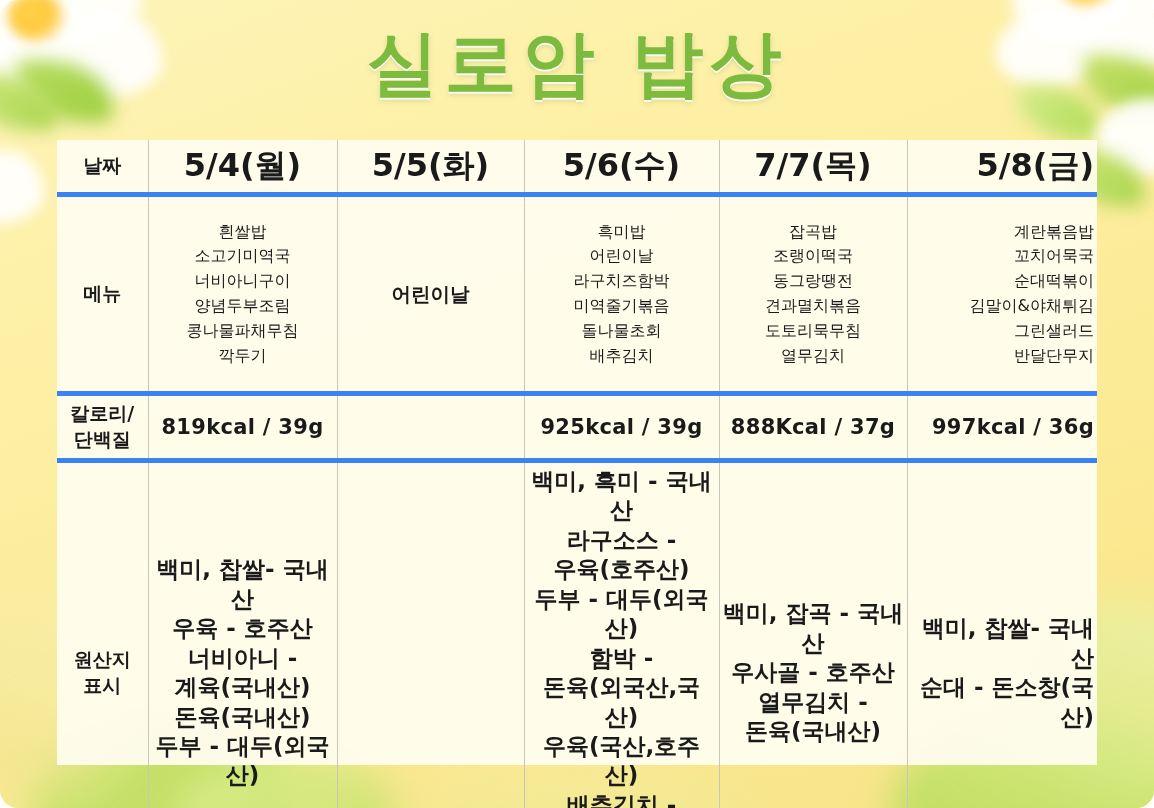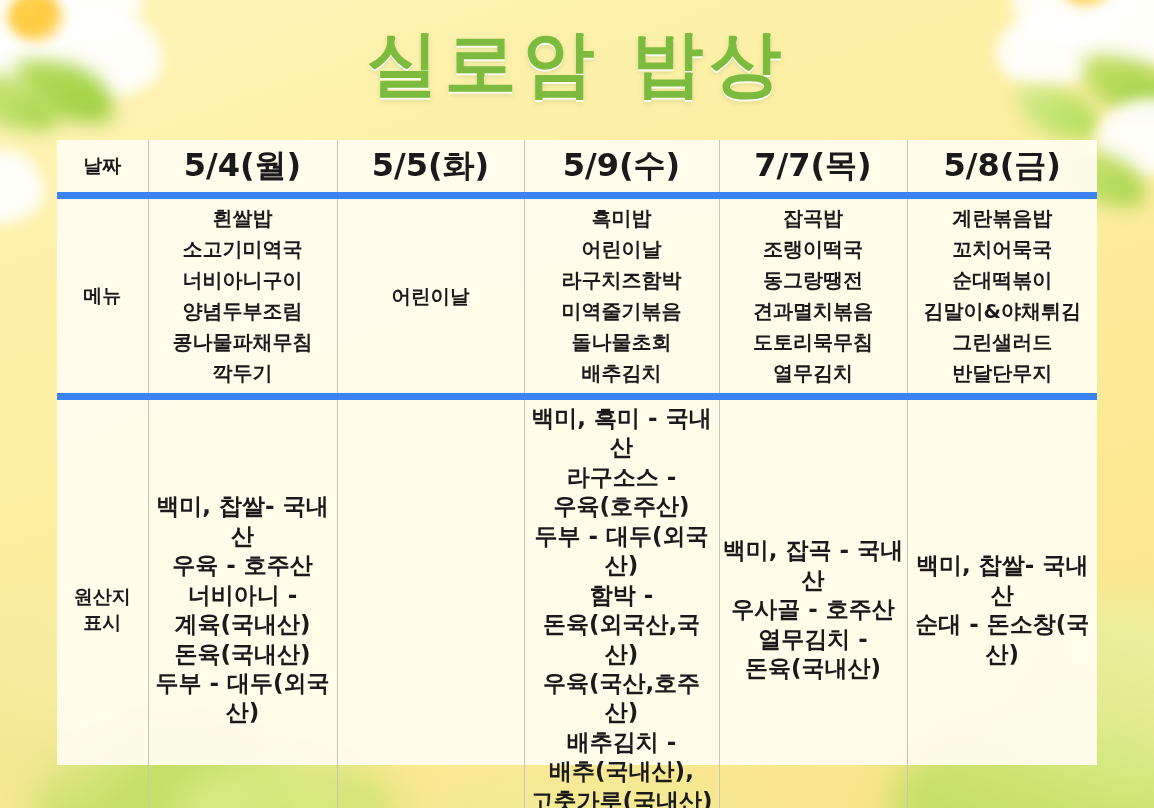--- a/index.html
+++ b/index.html
@@ -15,20 +15,21 @@
   }
 
   
   .page {
     position: relative;
     width: 1154px;
     height: 808px;
     background:
       linear-gradient(160deg, #fdf4b8 0%, #fdf0a6 28%, #fcec9a 55%, #fbe88f 78%, #f7e489 100%);
     overflow: hidden;
+    border-radius: 18px;
   }
   .bg-layer {
     position: absolute;
     inset: 0;
     pointer-events: none;
   }
   .blob {
     position: absolute;
     border-radius: 50%;
     filter: blur(14px);
@@ -121,27 +122,27 @@
     z-index: 4;
   }
 
   table.menu {
     width: 1040px;
     border-collapse: collapse;
     table-layout: fixed;
   }
   table.menu td {
     border-right: 1px solid #c9c5bb;
-    border-bottom: 7px solid #3b82f6;
+    border-bottom: 5px solid #3b82f6;
     text-align: center;
     vertical-align: middle;
     color: #1a1a1a;
     padding: 4px 3px;
   }
-  table.menu tr > td:last-child { border-right: none; }
+  table.menu tr > td:last-child { border-right: none; text-align: right; }
   table.menu tr.row-note > td  { border-bottom: none; border-right: none; }
 
   col.c-label { width: 91px; }
   col.c-day   { width: 189px; }
   col.c-day2  { width: 187px; }
   col.c-day3  { width: 195px; }
   col.c-day4  { width: 188px; }
   col.c-day5  { width: 190px; }
 
   .row-head td {
@@ -158,22 +159,22 @@
 
   .rowlabel {
     font-size: 19px;
     font-weight: 700;
     color: #1a1a1a;
     line-height: 1.35;
   }
 
   .row-menu td { height: 186px; }
   .cell-menu {
-    font-size: 20px;
-    font-weight: 700;
+    font-size: 16px;
+    font-weight: 400;
     line-height: 1.55;
   }
   .cell-holiday {
     font-size: 19.5px;
     font-weight: 700;
     margin-top: 28px;
   }
 
   .row-cal td { height: 54px; }
   .cell-cal {
@@ -252,21 +253,21 @@
           <col class="c-day2">
         <col class="c-day3">
           <col class="c-day4">
           <col class="c-day5">
       </colgroup>
       <tbody>
         <tr class="row-head">
           <td class="rowlabel">날짜</td>
           <td>5/4(월)</td>
           <td>5/5(화)</td>
-          <td>5/9(수)</td>
+          <td>5/6(수)</td>
           <td>7/7(목)</td>
           <td>5/8(금)</td>
         </tr>
 
         <tr class="row-menu">
           <td class="rowlabel">메뉴</td>
           <td class="cell-menu" style="white-space:pre-line">흰쌀밥
 소고기미역국
 너비아니구이
 양념두부조림
@@ -286,20 +287,29 @@
 도토리묵무침
 열무김치</td>
           <td class="cell-menu" style="white-space:pre-line">계란볶음밥
 꼬치어묵국
 순대떡볶이
 김말이&amp;야채튀김
 그린샐러드
 반달단무지</td>
         </tr>
 
+        <tr class="row-cal">
+          <td class="rowlabel" style="white-space:pre-line">칼로리/
+단백질</td>
+          <td class="cell-cal">819kcal / 39g</td>
+          <td class="cell-cal"></td>
+          <td class="cell-cal">925kcal / 39g</td>
+          <td class="cell-cal">888Kcal / 37g</td>
+          <td class="cell-cal">997kcal / 36g</td>
+        </tr>
 
         <tr class="row-origin">
           <td class="rowlabel" style="white-space:pre-line">원산지
 표시</td>
           <td class="cell-origin">백미, 찹쌀- 국내산
 우육 - 호주산
 너비아니 -
 계육(국내산)
 돈육(국내산)
 두부 - 대두(외국산)</td>

